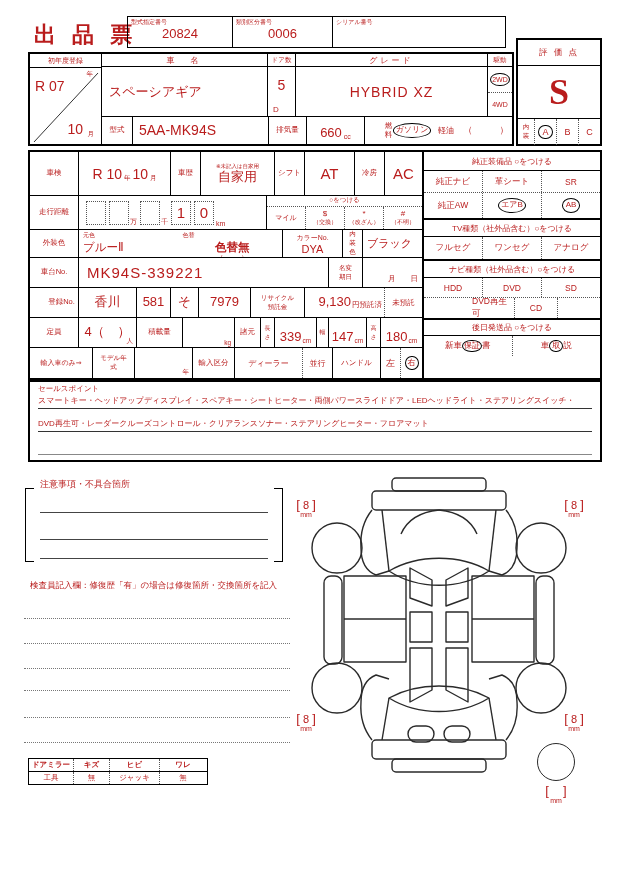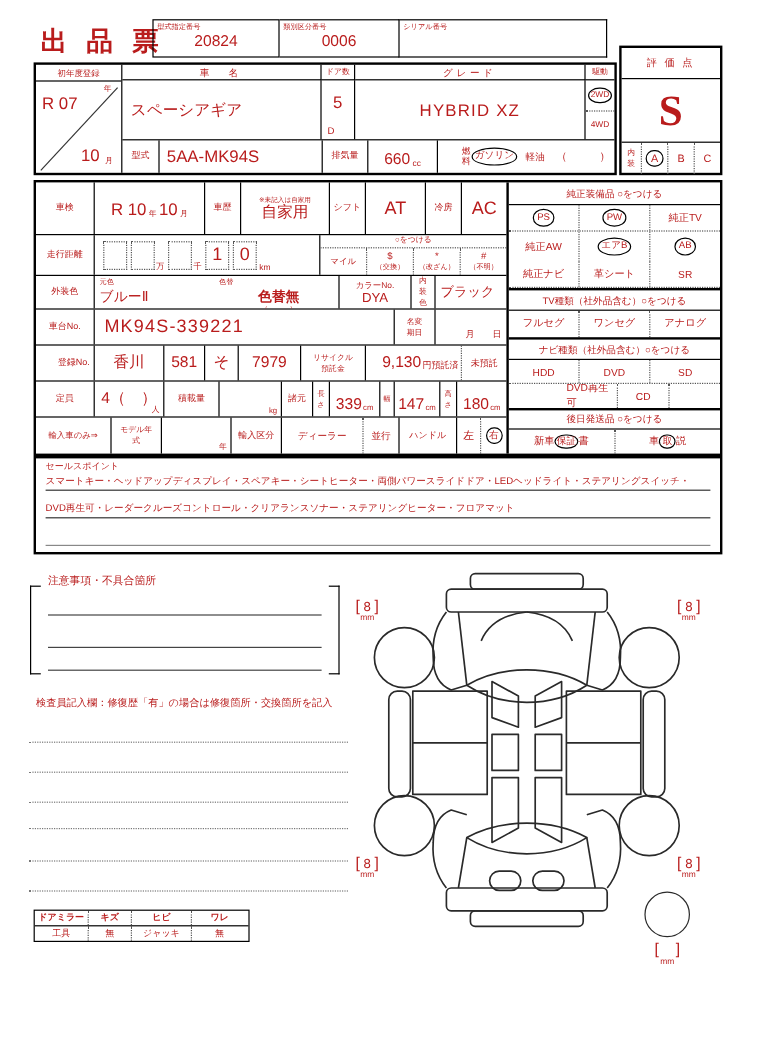--- a/index.html
+++ b/index.html
@@ -353,41 +353,32 @@
         <span class="v9">左</span>
       </div>
     <div class="c dotl" style="width:22px;">
         <span class="circ" style="font-size:8px;padding:1px 2px;">右</span>
       </div>
   </div>
 
   <div class="abs" style="left:422px;top:152px;width:178px;height:226px;border-left:2px solid #000;display:flex;flex-direction:column;">
     <div class="rp-h" style="height:19px;border-top:none;">純正装備品 ○をつける</div>
     <div class="rp-r" style="height:22px;">
-      <div class="rp-c first">
-          <span class="circ" style="font-size:8px;padding:1px 3px;">PS</span>
-        </div>
-      <div class="rp-c">
-          <span class="circ" style="font-size:8px;padding:1px 3px;">PW</span>
-        </div>
-      <div class="rp-c">純正TV</div>
+      <div class="rp-c first">純正ナビ</div>
+      <div class="rp-c">革シート</div>
+      <div class="rp-c">SR</div>
     </div>
     <div class="rp-r" style="height:25px;border-bottom:none;">
       <div class="rp-c first">純正AW</div>
       <div class="rp-c">
           <span class="circ" style="font-size:8px;padding:1px 2px;">エアB</span>
         </div>
       <div class="rp-c">
           <span class="circ" style="font-size:8px;padding:1px 3px;">AB</span>
         </div>
-    </div>
-    <div class="rp-r" style="height:22px;">
-      <div class="rp-c first">純正ナビ</div>
-      <div class="rp-c">革シート</div>
-      <div class="rp-c">SR</div>
     </div>
     <div class="rp-h" style="height:19px;">TV種類（社外品含む）○をつける</div>
     <div class="rp-r" style="height:22px;border-bottom:none;">
       <div class="rp-c first">フルセグ</div>
       <div class="rp-c">ワンセグ</div>
       <div class="rp-c">アナログ</div>
     </div>
     <div class="rp-h" style="height:19px;">ナビ種類（社外品含む）○をつける</div>
     <div class="rp-r" style="height:20px;">
       <div class="rp-c first">HDD</div>

